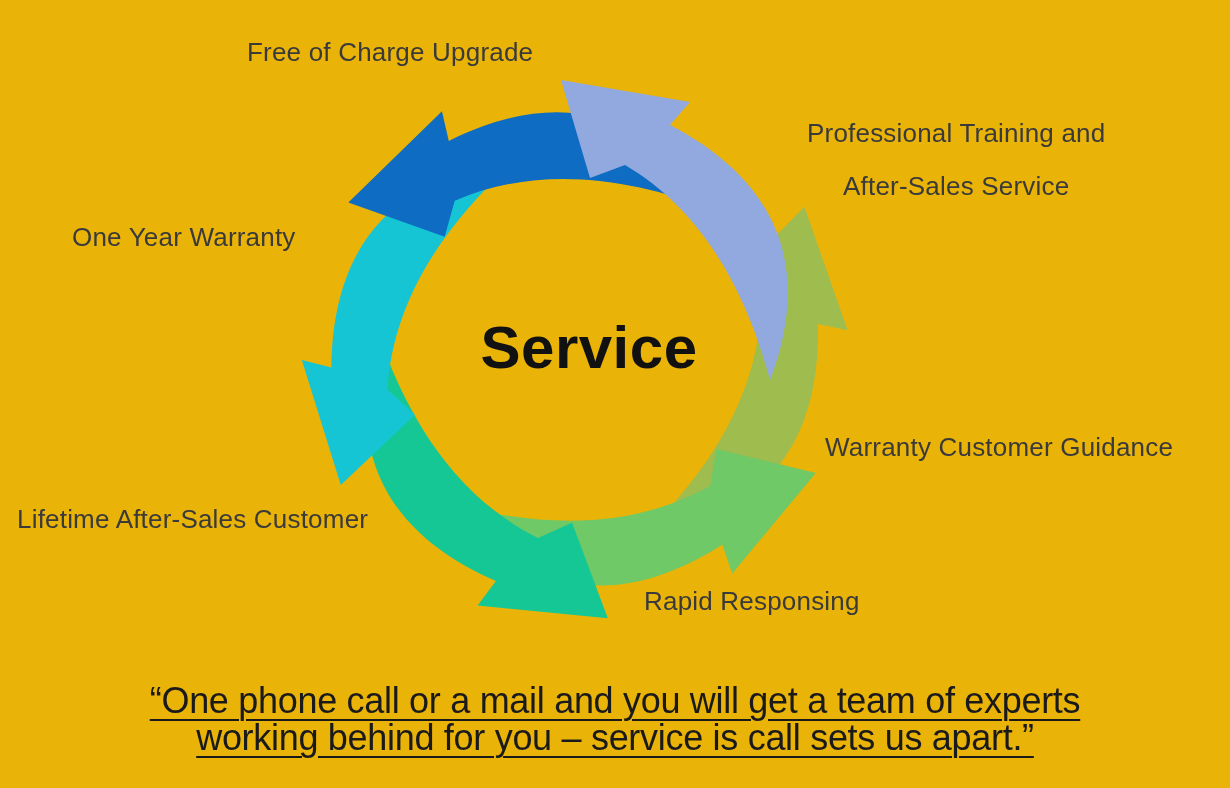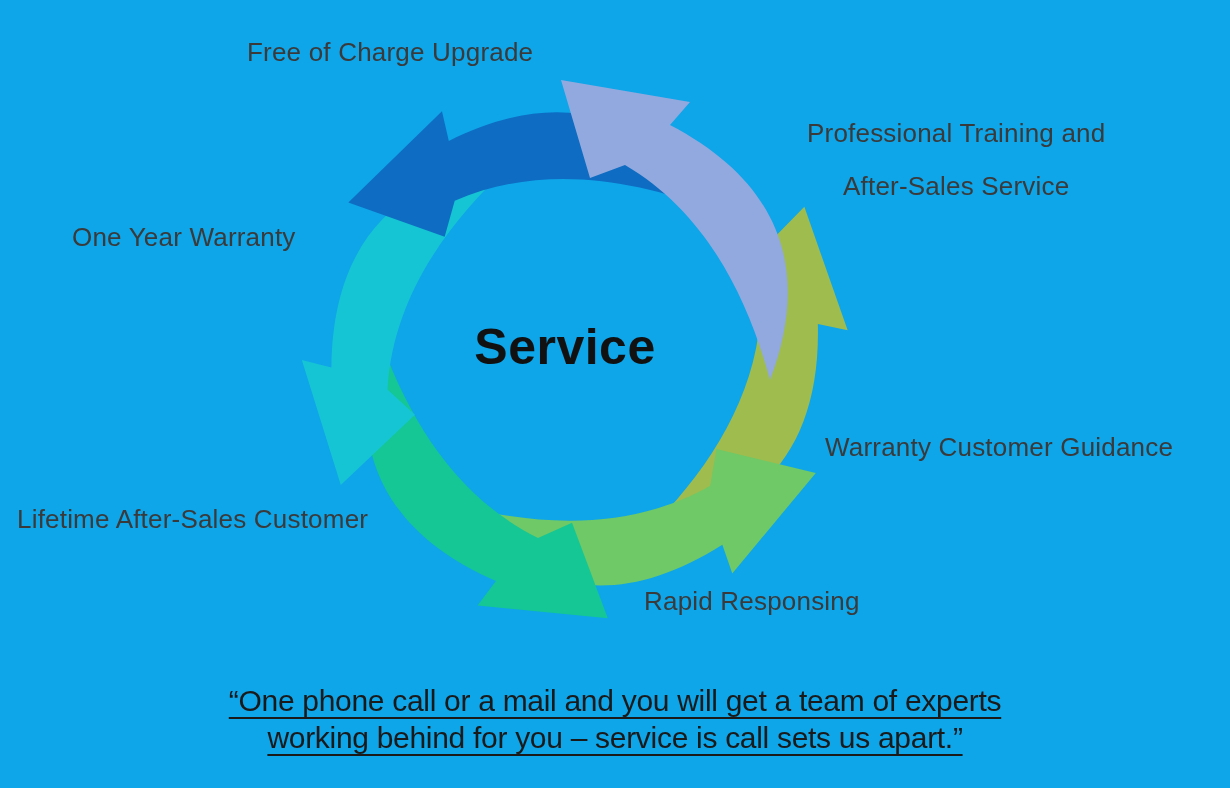--- a/index.html
+++ b/index.html
@@ -1,32 +1,32 @@
 <!DOCTYPE html>
 <html><head>
 <meta charset="utf-8">
 <style>
   html,body{margin:0;padding:0;background:#ffffff;}
   .stage{
-    position:relative;width:1230px;height:788px;background:#0ea5e9;overflow:hidden;
+    position:relative;width:1230px;height:788px;background:#eab308;overflow:hidden;
     font-family:"Liberation Sans","DejaVu Sans",sans-serif;
   }
   .arrows-svg{position:absolute;left:0;top:0;width:1230px;height:788px;}
   .arrow-label{
     position:absolute;font-size:26px;color:#3a3a3a;line-height:32px;
     white-space:pre-line;letter-spacing:0.2px;
   }
   .arrow-label.two-line{line-height:53px;text-align:center;}
   .center-label{
-    position:absolute;left:565px;top:347px;transform:translate(-50%,-50%);
-    font-size:50px;font-weight:bold;color:#111111;letter-spacing:0.5px;
+    position:absolute;left:589px;top:347px;transform:translate(-50%,-50%);
+    font-size:60px;font-weight:bold;color:#111111;letter-spacing:0.5px;
   }
   .quote-block{
     position:absolute;left:0;top:682px;width:1230px;text-align:center;
-    color:#1a1a1a;font-size:30px;line-height:37px;letter-spacing:-0.3px;
+    color:#1a1a1a;font-size:36px;line-height:37px;letter-spacing:-0.3px;
   }
   .quote-line{
     display:inline-block;text-decoration:underline;
     text-decoration-thickness:2px;text-underline-offset:6px;
   }
 </style>
 </head>
 <body>
 
 <div class="stage">

